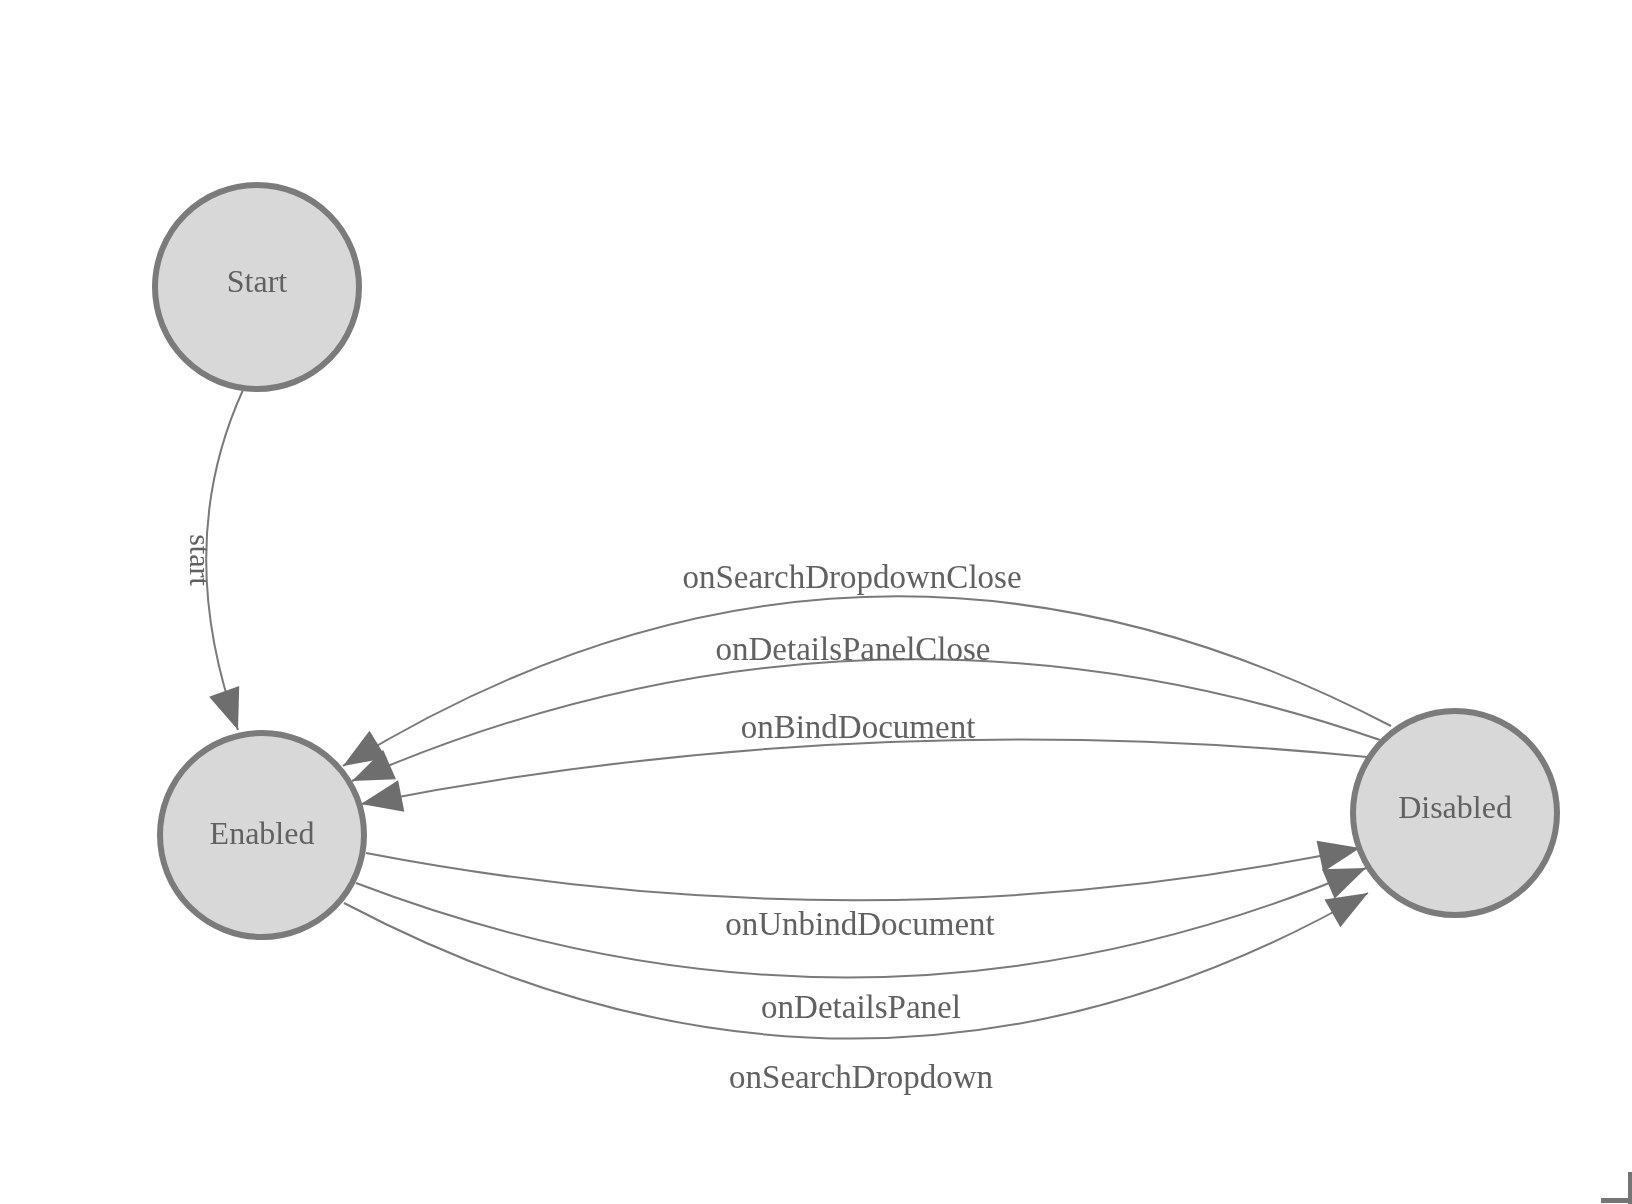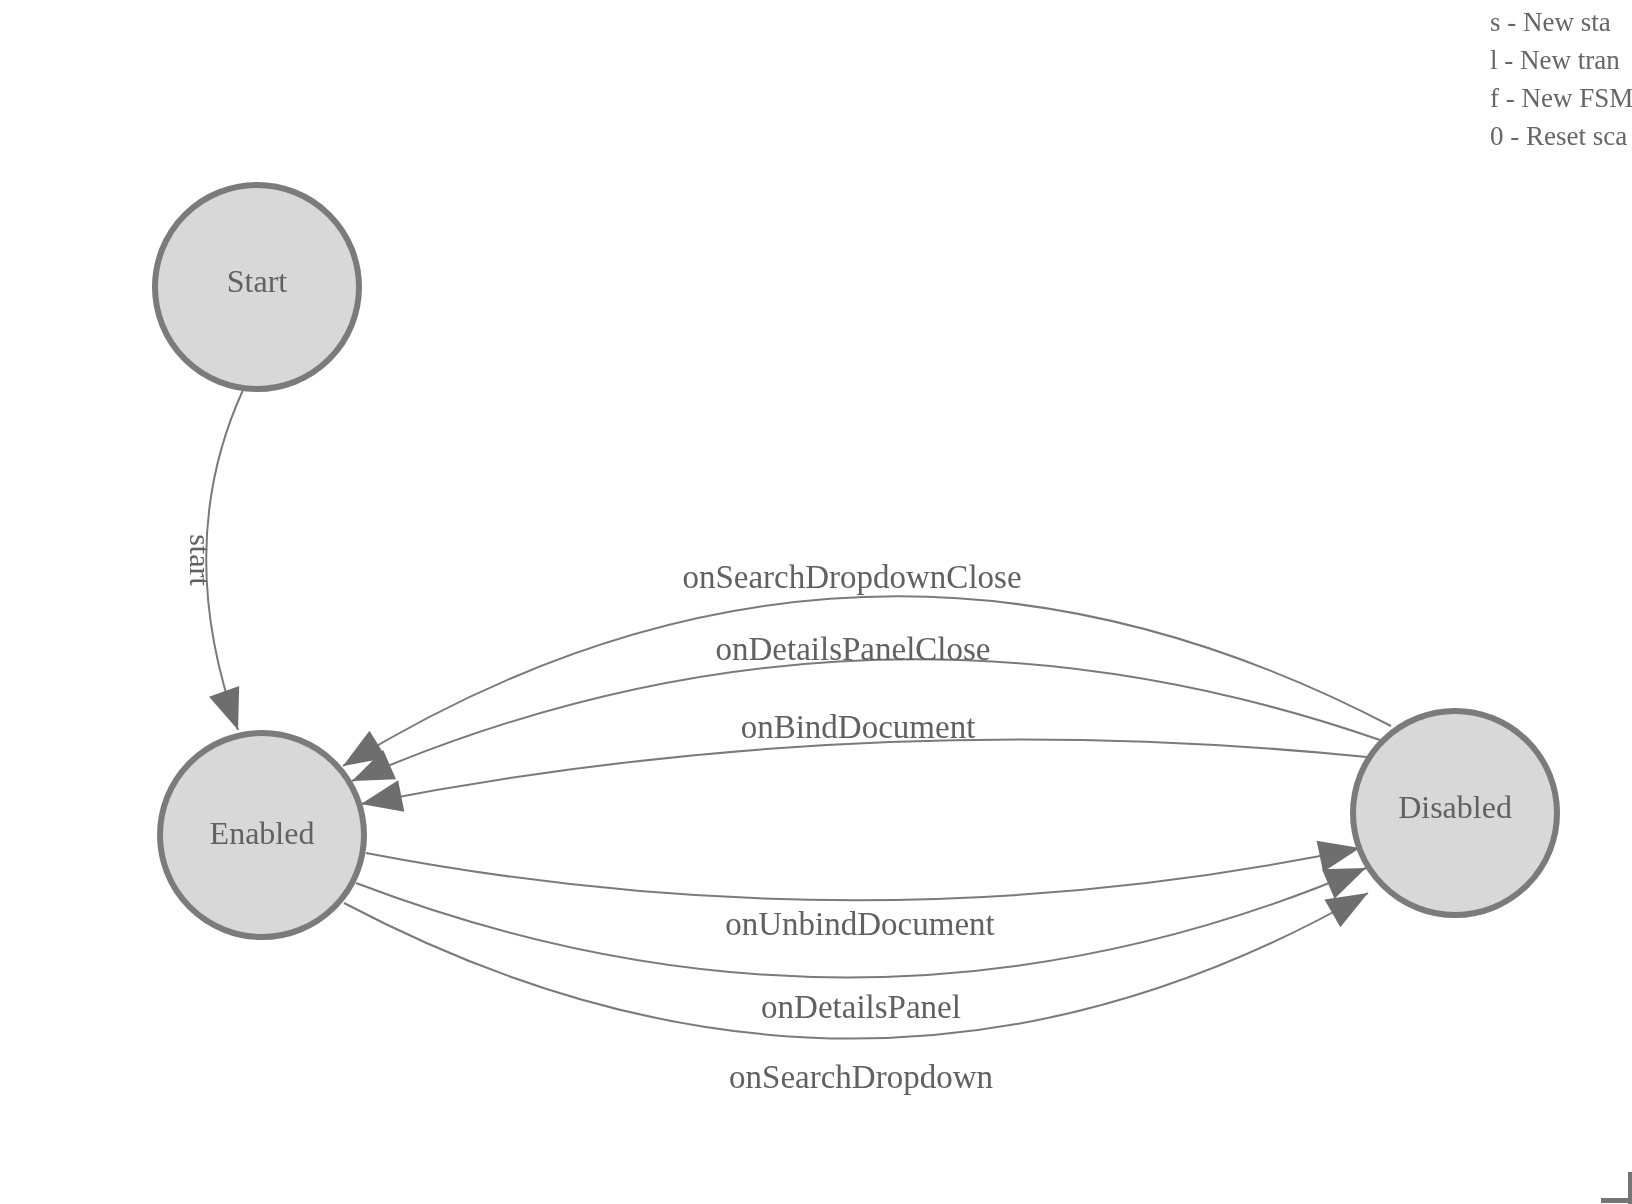--- a/index.html
+++ b/index.html
@@ -114,20 +114,14 @@
     <text class="edge-label" x="860" y="935">onUnbindDocument</text>
     <text class="edge-label" x="861" y="1018">onDetailsPanel</text>
     <text class="edge-label" x="861" y="1088">onSearchDropdown</text>
 
     <g>
       <rect class="corner-mark" x="1628" y="1172" width="4" height="32"></rect>
       <rect class="corner-mark" x="1601" y="1198" width="31" height="5"></rect>
     </g>
   </svg>
 
-  <div class="legend">
-    <div>s - New sta</div>
-    <div>l - New tran</div>
-    <div>f - New FSM</div>
-    <div>0 - Reset sca</div>
-  </div>
 
 </div>
 
 </body></html>

